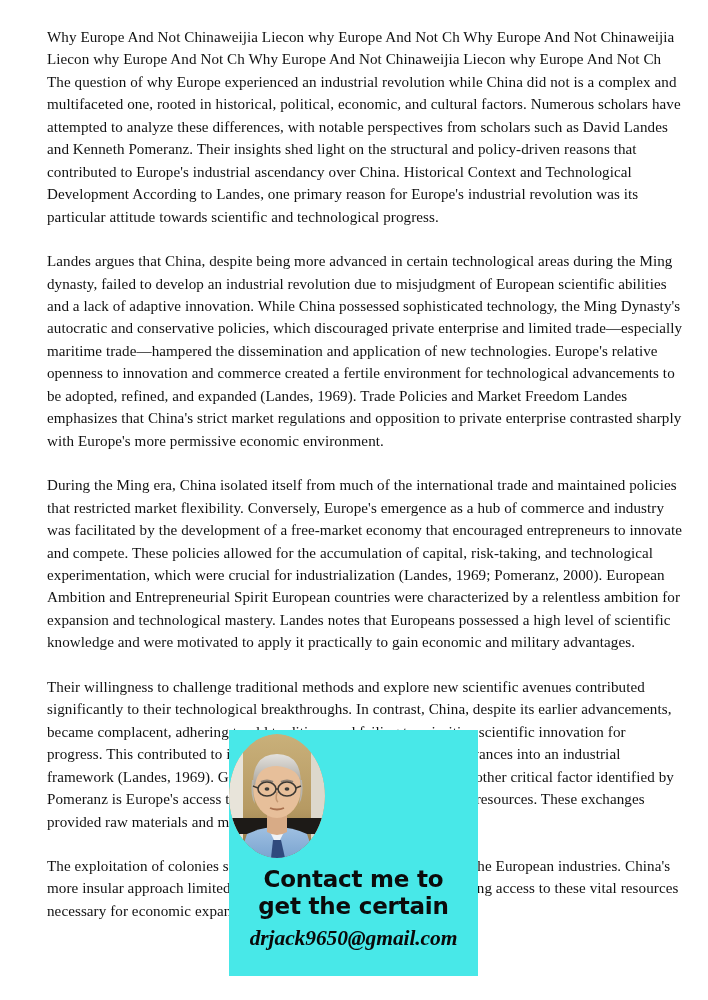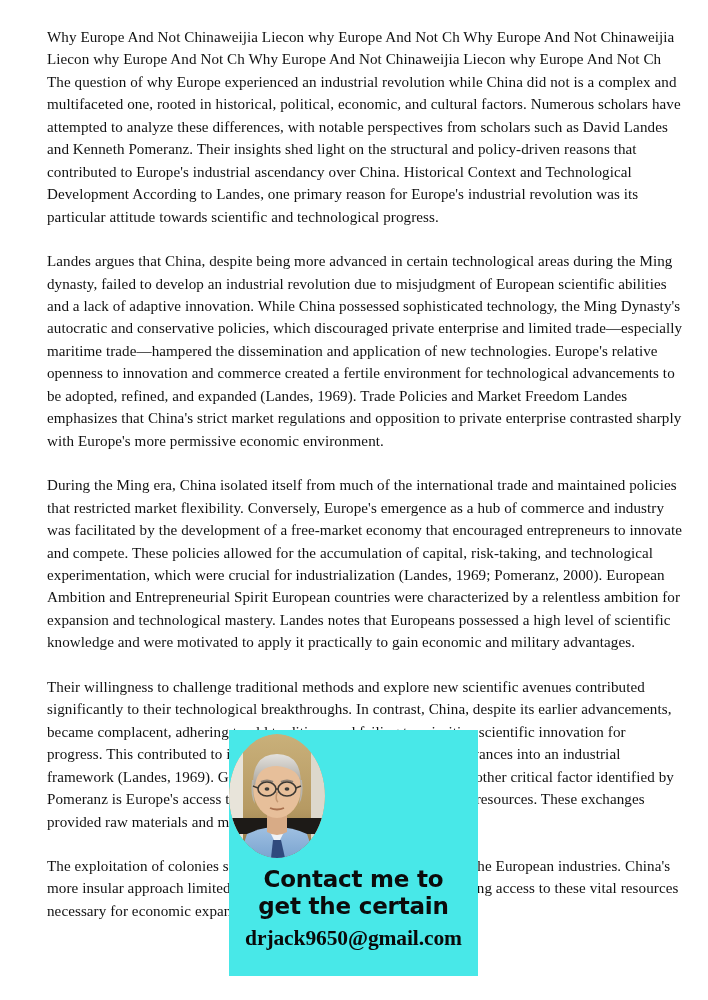--- a/index.html
+++ b/index.html
@@ -85,20 +85,21 @@
   #contact-email {
     margin-top: 6px;
     width: 100%;
     text-align: center;
     font-family: "Liberation Serif", "DejaVu Serif", serif;
     font-weight: 700;
     font-size: 21.5px;
     line-height: 24px;
     color: #090909;
     letter-spacing: -0.1px;
+    font-style: italic;
   }
 </style>
 </head>
 <body>
 
 <div id="document-page">
 
   <div id="document-body">
     <p class="doc-paragraph">Why Europe And Not Chinaweijia Liecon why Europe And Not Ch Why Europe And Not Chinaweijia Liecon why Europe And Not Ch Why Europe And Not Chinaweijia Liecon why Europe And Not Ch The question of why Europe experienced an industrial revolution while China did not is a complex and multifaceted one, rooted in historical, political, economic, and cultural factors. Numerous scholars have attempted to analyze these differences, with notable perspectives from scholars such as David Landes and Kenneth Pomeranz. Their insights shed light on the structural and policy-driven reasons that contributed to Europe's industrial ascendancy over China. Historical Context and Technological Development According to Landes, one primary reason for Europe's industrial revolution was its particular attitude towards scientific and technological progress.</p>
     <p class="doc-paragraph">Landes argues that China, despite being more advanced in certain technological areas during the Ming dynasty, failed to develop an industrial revolution due to misjudgment of European scientific abilities and a lack of adaptive innovation. While China possessed sophisticated technology, the Ming Dynasty's autocratic and conservative policies, which discouraged private enterprise and limited trade—especially maritime trade—hampered the dissemination and application of new technologies. Europe's relative openness to innovation and commerce created a fertile environment for technological advancements to be adopted, refined, and expanded (Landes, 1969). Trade Policies and Market Freedom Landes emphasizes that China's strict market regulations and opposition to private enterprise contrasted sharply with Europe's more permissive economic environment.</p>

